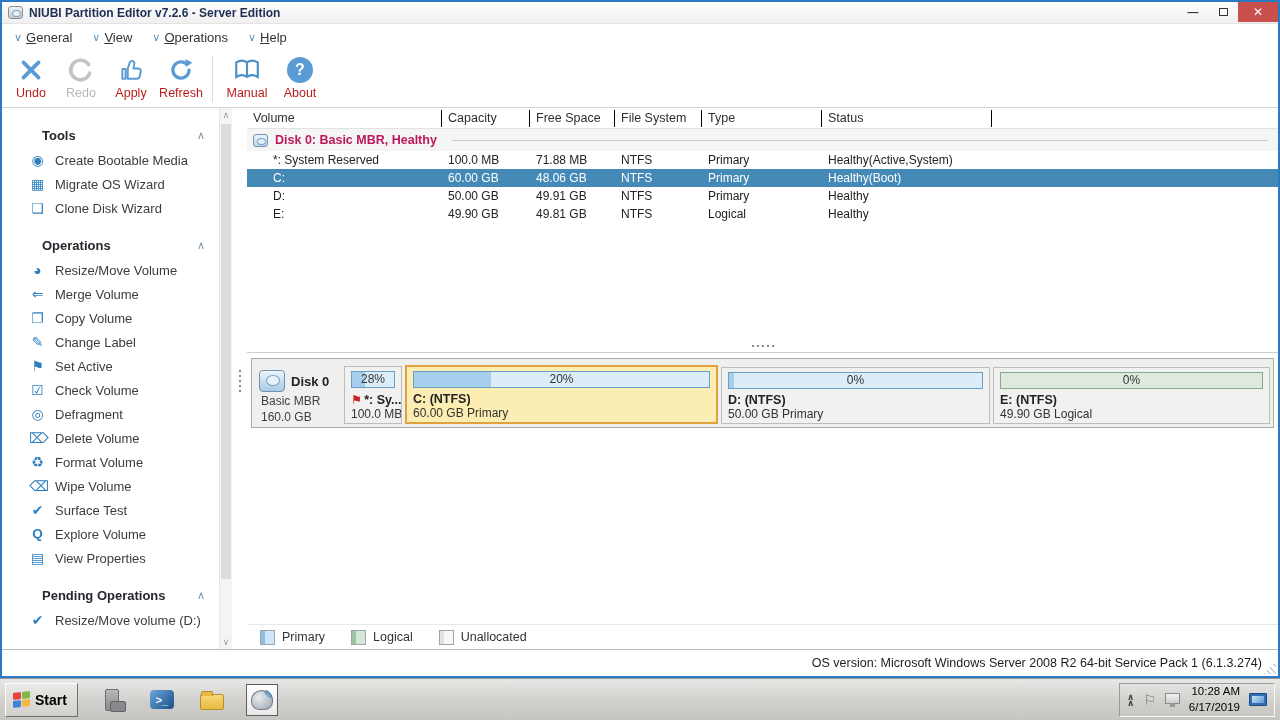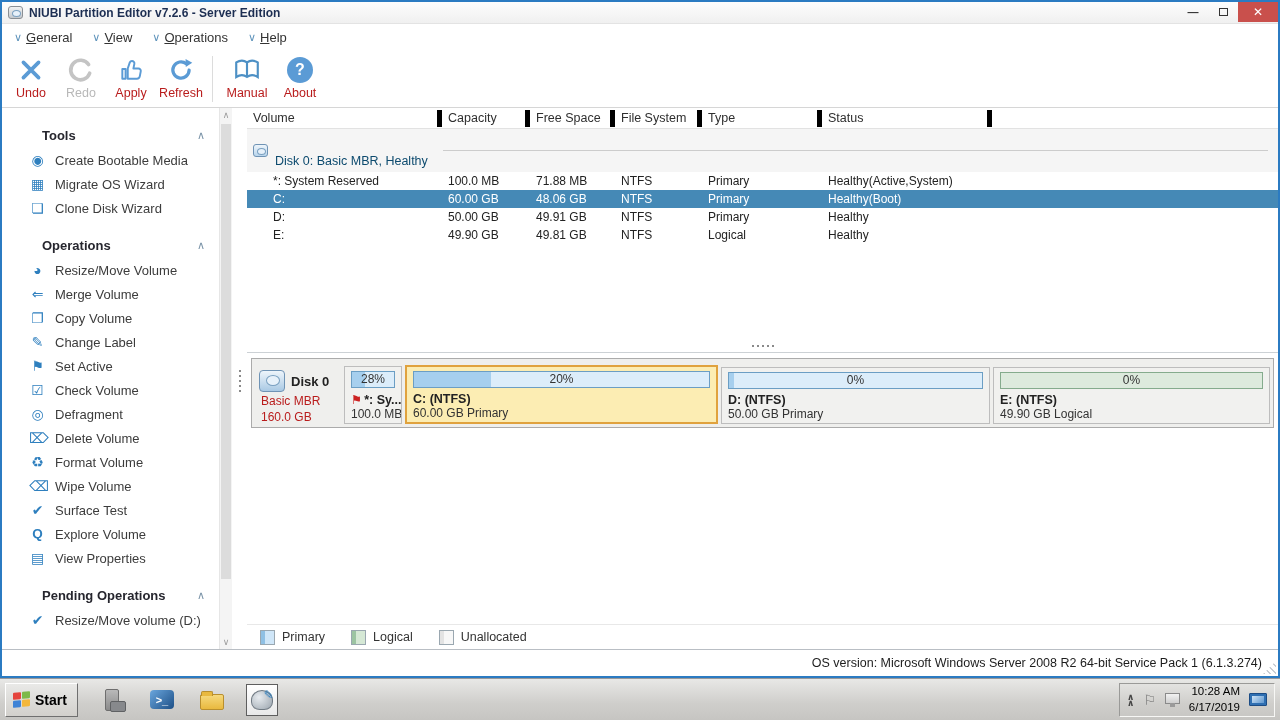--- a/index.html
+++ b/index.html
@@ -62,42 +62,42 @@
   .sb-thumb { position:absolute; left:1px; right:1px; top:16px; bottom:70px; background:#dcdcdc; }
   
   .v-splitter { width:15px; flex:none; position:relative; background:#fff; }
   .v-splitter .dots { position:absolute; left:50%; top:262px; transform:translateX(-50%); display:flex; flex-direction:column; gap:3px; }
   .v-splitter .dots i, .h-dots i { width:2px; height:2px; background:#8a8a8a; display:block; }
 
   
   .main { flex:1; display:flex; flex-direction:column; min-width:0; position:relative; }
   .table-area { height:244px; flex:none; display:flex; flex-direction:column; position:relative; }
   .thead { display:flex; height:21px; flex:none; align-items:center; border-bottom:1px solid #e2e2e2; color:#2f2f2f; }
-  .th { padding-left:6px; border-right:5px solid #000000; height:17px; line-height:17px; font-size:12.5px; white-space:nowrap; overflow:hidden; }
+  .th { padding-left:6px; border-right:1px solid #000000; height:17px; line-height:17px; font-size:12.5px; white-space:nowrap; overflow:hidden; }
   .th:last-child { border-right:none; }
   .c-vol { width:195px; } .c-cap { width:88px; } .c-free { width:85px; } .c-fs { width:87px; } .c-type { width:120px; } .c-status { width:170px; } .c-rest { flex:1; }
   .group-row { background:#f5f5f5; flex:none; padding:4px 0 4px 6px; }
   .group-line1 { display:flex; align-items:center; gap:7px; }
-  .group-title { font-weight:normal; font-size:12.5px; color:#0c4a6e; white-space:nowrap;margin-top:21px; }
+  .group-title { font-weight:bold; font-size:12.5px; color:#be185d; white-space:nowrap; }
   .group-rule { flex:1; height:1px; background:#cccccc; margin:0 10px 0 8px; }
   .group-sub { color:#8b8b8b; padding-left:28px; margin-top:2px; font-size:12px; }
   .trow { display:flex; align-items:center; height:18px; flex:none; cursor:default; }
   .trow .td { padding-left:6px; white-space:nowrap; overflow:hidden; font-size:12px; }
   .trow .td.c-vol { padding-left:26px; }
   .trow.selected { background:#4589b6; color:#fff; }
   .table-fill { flex:1; position:relative; }
   .h-dots { position:absolute; bottom:5px; left:50%; transform:translateX(-50%); display:flex; gap:3px; cursor:default; }
 
   
   .diskmap { flex:1; border-top:1px solid #ccd1d5; position:relative; background:#fff; min-height:0; }
   .disk-panel { margin:5px 4px 0 4px; height:70px; border:1px solid #ababab; background:#efefed; display:flex; align-items:flex-end; padding:3px; }
   .disk-info { width:86px; flex:none; padding:3px 2px 0 4px; }
   .disk-info .row1 { display:flex; align-items:center; gap:6px; }
   .disk-name { font-weight:bold; font-size:13px; color:#222; }
-  .disk-sub { font-size:12px; color:#b91c1c; margin-top:2px; padding-left:2px; white-space:nowrap; }
+  .disk-sub { font-size:12px; color:#404040; margin-top:2px; padding-left:2px; white-space:nowrap; }
   .part { border:1px solid #bdbdbd; background:#f1f1ef; margin-left:3px; padding:4px 6px 2px 6px; flex:none; overflow:hidden; cursor:default; }
   .part.selected { border:2px solid #e0a23e; background:#fcedb3; }
   .bar { height:17px; border:1px solid #6b9ec4; background:#dcedfa; position:relative; text-align:center; line-height:15px; color:#333; font-size:12px; }
   .bar-fill { position:absolute; left:0; top:0; bottom:0; background:#a6cfee; }
   .bar > span { position:relative; z-index:1; }
   .part.logical-part .bar { border-color:#85ab8d; background:#ddeadd; }
   .part-label { font-weight:bold; font-size:12.5px; color:#222; margin-top:4px; white-space:nowrap; }
   .part-sub { font-size:12px; color:#333; white-space:nowrap; }
   .flag-glyph { color:#cc2222; margin-right:2px; }
 

